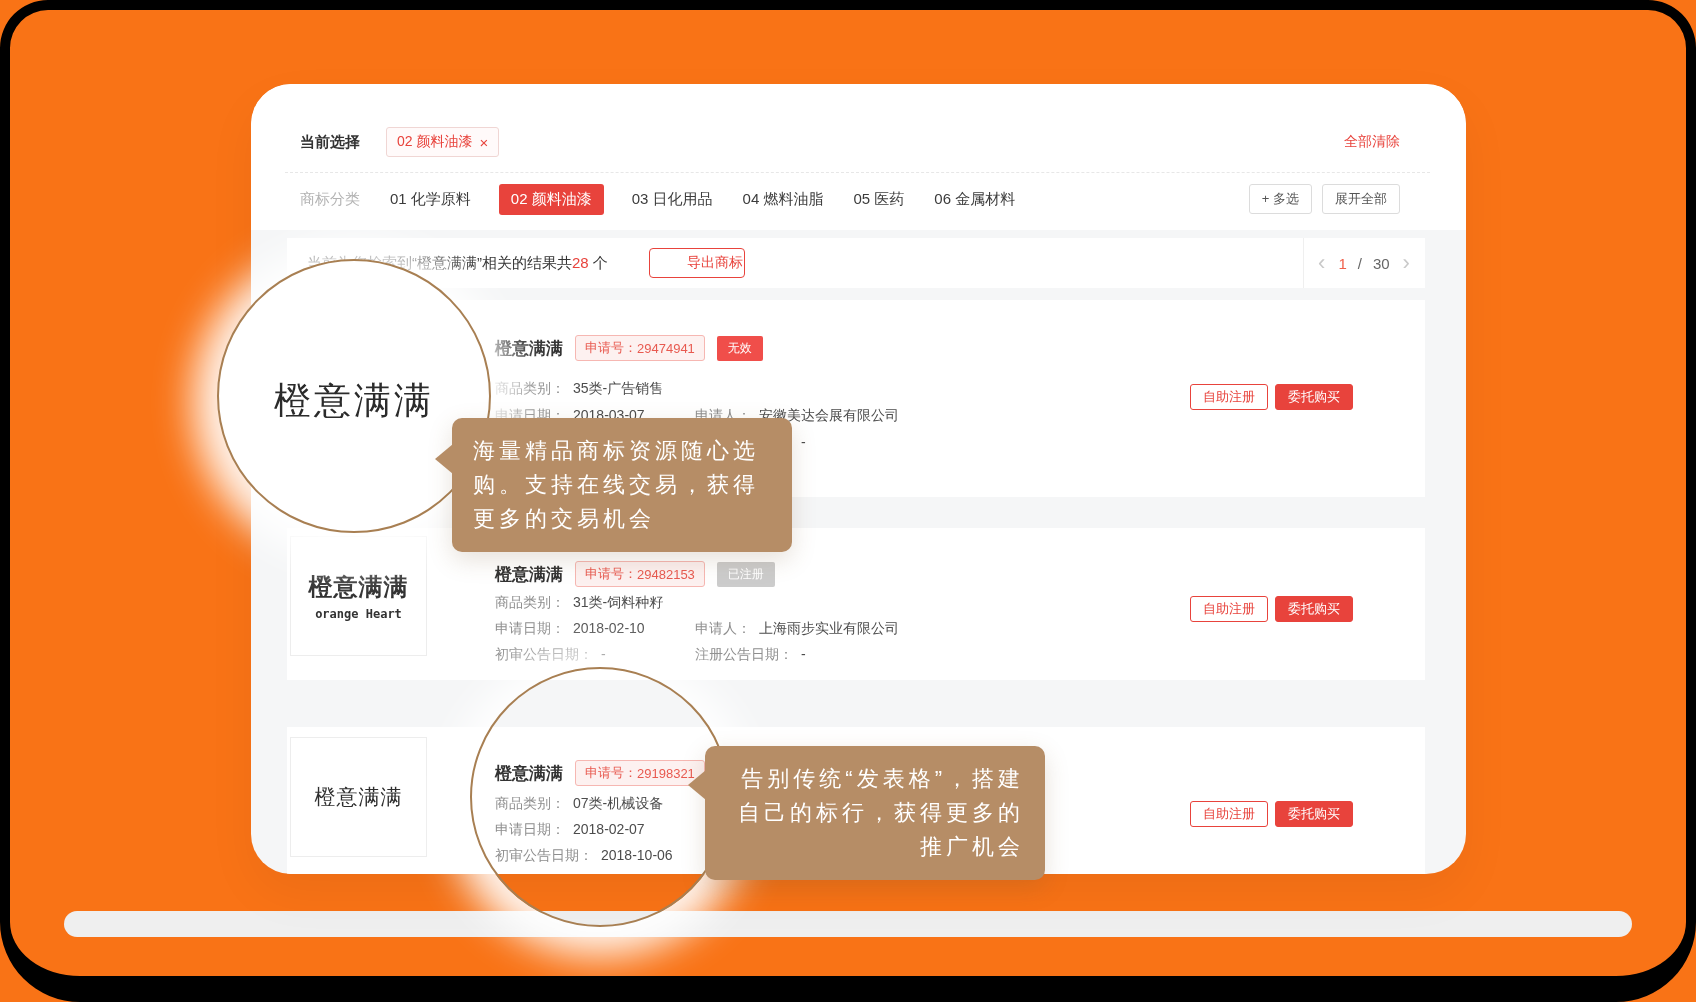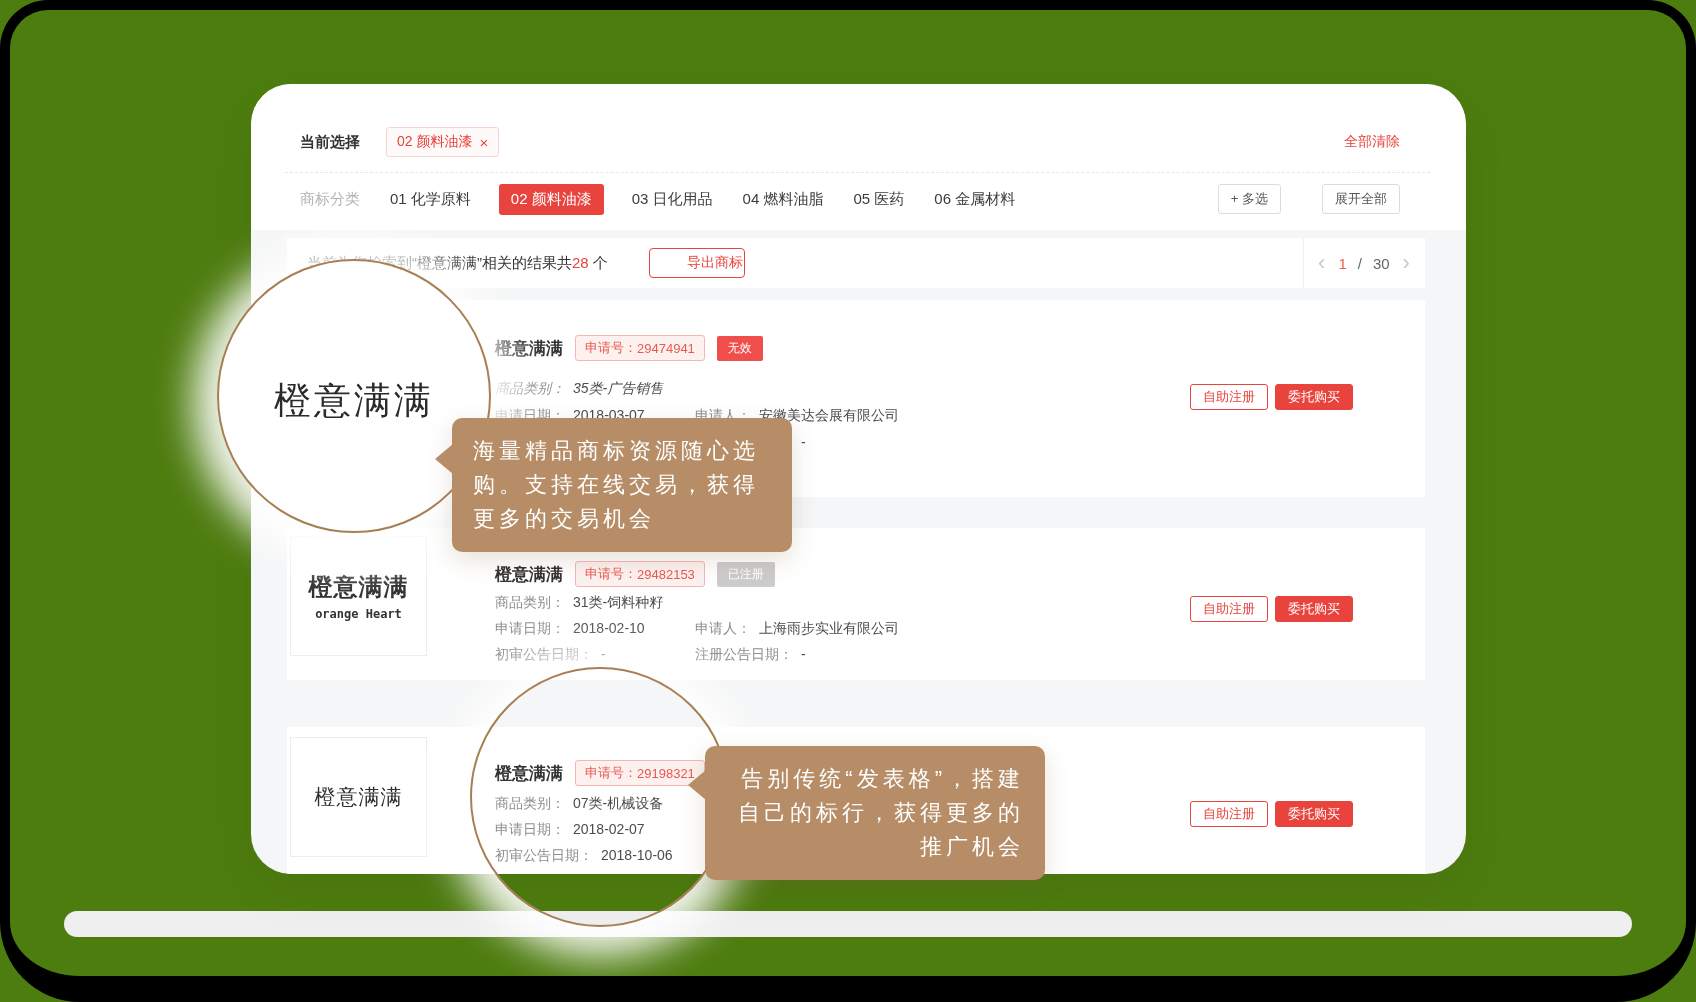--- a/index.html
+++ b/index.html
@@ -1,18 +1,18 @@
 <!DOCTYPE html>
 <html><head>
 <meta charset="utf-8">
 <style>
   * { margin:0; padding:0; box-sizing:border-box; }
   html,body { width:1696px; height:1002px; background:#fff; overflow:hidden;
     font-family:"Liberation Sans","DejaVu Sans",sans-serif; }
-  .stage { position:relative; width:1696px; height:1002px; background:#4d7c0f; }
+  .stage { position:relative; width:1696px; height:1002px; background:#f97316; }
 
   
   .frame { position:absolute; inset:0; border:10px solid #000; border-bottom-width:26px;
     border-radius:48px 48px 80px 80px; pointer-events:none; z-index:100; }
   .base-bar { position:absolute; left:64px; top:911px; width:1568px; height:26px;
     background:#efefef; border-radius:14px; z-index:1; }
 
   
   .card { position:absolute; left:251px; top:84px; width:1215px; height:790px;
     background:#f5f6f7; border-radius:40px; overflow:hidden; z-index:10;
@@ -31,21 +31,21 @@
   .tag-close { color:#e8433c; font-size:15px; line-height:1; cursor:pointer; }
   .clear-all { margin-left:auto; color:#e8433c; font-size:14px; cursor:pointer; text-decoration:none; }
   .dashed { position:absolute; left:34px; right:36px; top:88px; border-top:1px dashed #e7e7e7; }
   .filter-row2 { position:absolute; left:49px; right:66px; top:96px; height:38px;
     display:flex; align-items:center; }
   .cats { display:flex; align-items:center; gap:26px; margin-left:28px; }
   .cat { font-size:15px; color:#3c3c3c; cursor:pointer; padding:6px 2px; }
   .cat.active { background:#e8433c; color:#fff; border-radius:3px; padding:6px 12px; }
   .ghost-btn { border:1px solid #dcdcdc; background:#fff; color:#555; font-size:13px;
     border-radius:3px; padding:5px 12px; cursor:pointer;
-    font-family:"Liberation Sans","DejaVu Sans",sans-serif;margin-left:31px; }
+    font-family:"Liberation Sans","DejaVu Sans",sans-serif; }
   .rightbtns { margin-left:auto; display:flex; gap:10px; }
 
   
   .header-bar { left:36px; top:154px; width:1138px; height:50px; }
   .result-text { position:absolute; left:20px; top:16px; font-size:15px; color:#333; white-space:nowrap; }
   .red { color:#e8433c; }
   .export-btn { position:absolute; left:362px; top:10px; width:96px; height:30px;
     border:1px solid #e8433c; color:#e8433c; background:#fff; border-radius:4px;
     font-size:14px; cursor:pointer; font-family:"Liberation Sans","DejaVu Sans",sans-serif;padding-left:36px; }
   .note { position:absolute; left:470px; top:18px; font-size:13px; color:#9c9c9c; white-space:nowrap; }
@@ -155,21 +155,21 @@
         <div class="mark-main">橙意满满</div>
       </div>
       <div class="title-line" style="top:36px;">
         <span class="mark-name">橙意满满</span>
         <span class="appno-tag">
             <span>申请号：</span>
             <span>29474941</span>
           </span>
         <span class="badge badge-invalid">无效</span>
       </div>
-      <div class="fld c1col" style="top:80px;font-style:italic;"><span class="fl">商品类别：</span><span>35类-广告销售</span></div>
+      <div class="fld c1col" style="top:80px;"><span class="fl">商品类别：</span><span>35类-广告销售</span></div>
       <div class="fld c1col" style="top:107px;"><span class="fl">申请日期：</span><span>2018-03-07</span></div>
       <div class="fld c2col" style="top:107px;"><span class="fl">申请人：</span><span>安徽美达会展有限公司</span></div>
       <div class="fld c1col" style="top:134px;"><span class="fl">初审公告日期：</span><span>-</span></div>
       <div class="fld c2col" style="top:134px;"><span class="fl">注册公告日期：</span><span>-</span></div>
       <button class="btn-outline" style="top:84px;">自助注册</button>
       <button class="btn-solid" style="top:84px;">委托购买</button>
     </div>
 
     <div class="rrow" style="top:444px;height:152px;">
       <div class="mark-box" style="top:8px;height:120px;">

